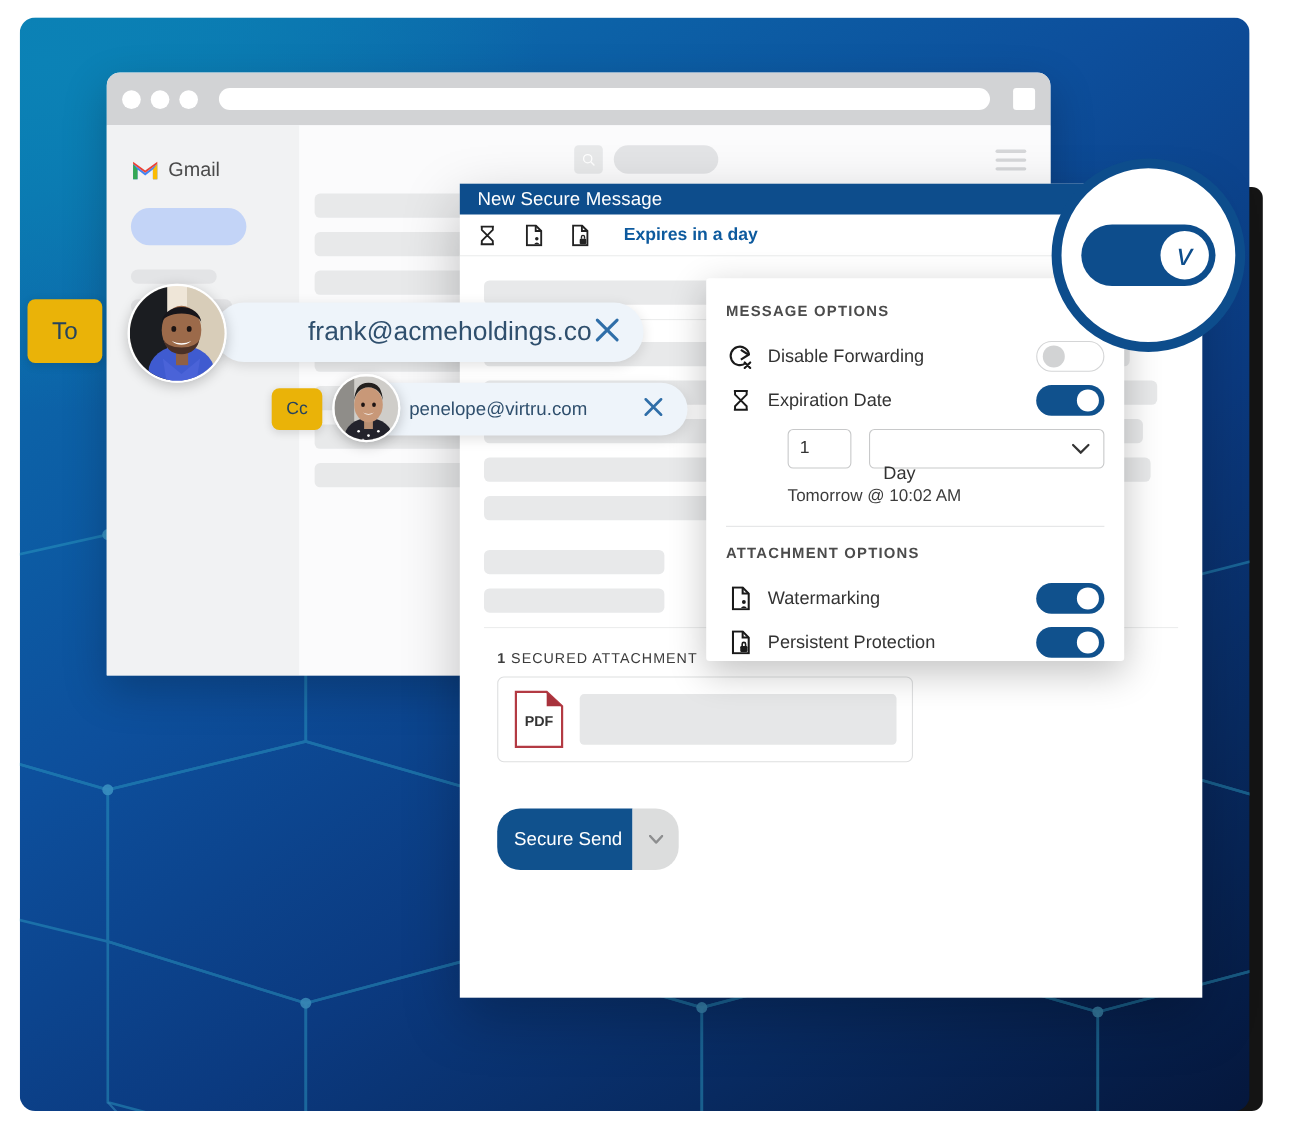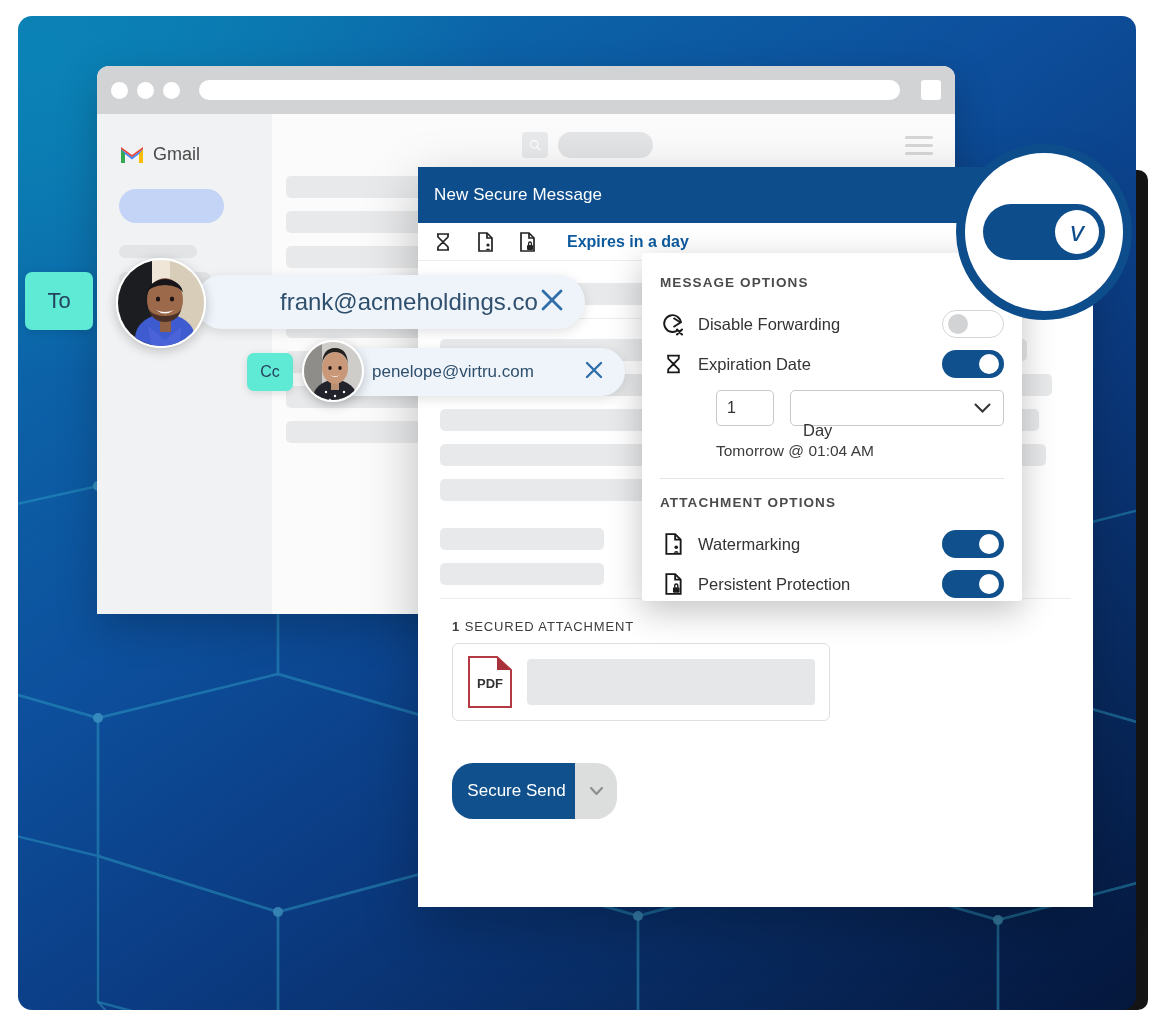--- a/index.html
+++ b/index.html
@@ -72,21 +72,21 @@
   .gm-row { height: 22px; border-radius: 5px; background: #e8e9ea; margin-bottom: 13px; }
 
   
   .compose {
     position: absolute;
     left: 418px; top: 167px; width: 675px; height: 740px;
     background: #ffffff;
     box-shadow: 0 18px 50px rgba(0,0,0,.25);
   }
   .compose-header {
-    height: 56px; background: #0d4d8c;
+    height: 28px; background: #0d4d8c;
     display: flex; align-items: center; padding: 0 16px;
   }
   .compose-title { color: #ffffff; font-size: 17px; letter-spacing: .1px; }
   .compose-strip {
     height: 38px; display: flex; align-items: center; gap: 25px; padding: 0 16px;
     border-bottom: 1px solid #eceded;
   }
   .expires-txt { color: #0d5a9e; font-weight: bold; font-size: 16px; margin-left: 6px; }
 
   .compose-body { position: relative; padding: 0 22px; }
@@ -150,21 +150,21 @@
   .sel-box {
     width: 226px; height: 36px; border: 1px solid #c8c9ca; border-radius: 5px;
     display: flex; align-items: center; padding: 0 12px; cursor: pointer;
   }
   .sel-val { flex: 1; font-size: 16.5px; color: #333333; margin-top: 44px; }
   .exp-when { font-size: 15.5px; color: #3c3c3c; margin: 16px 0 0 56px; }
   .opts-divider { height: 1px; background: #e4e5e6; margin: 18px 0 16px 0; }
 
   
   .chip-to-label, .chip-cc-label {
-    position: absolute; background: #5eead4; border-radius: 7px;
+    position: absolute; background: #eab308; border-radius: 7px;
     display: flex; align-items: center; justify-content: center;
     color: #25435e; box-shadow: 0 2px 8px rgba(0,0,0,.12);
   }
   .chip-to-label { left: 25px; top: 272px; width: 68px; height: 58px; font-size: 22px; }
   .chip-cc-label { left: 247px; top: 353px; width: 46px; height: 38px; font-size: 16px; }
 
   .chip {
     position: absolute; background: #eef4fa; border-radius: 28px;
     display: flex; align-items: center;
     box-shadow: 0 3px 12px rgba(0,0,0,.12);
@@ -400,21 +400,21 @@
     <div class="exp-inputs">
       <input class="num-input" type="text" value="1" style="">
       <div class="sel-box">
         <span class="sel-val">Day</span>
         <svg width="17" height="10" viewBox="0 0 17 10">
           <path d="M1.5 1.5 L8.5 8.5 L15.5 1.5" fill="none" stroke="#333" stroke-width="2" stroke-linecap="round"></path>
         </svg>
       </div>
     </div>
 
-    <div class="exp-when">Tomorrow @ 01:04 AM</div>
+    <div class="exp-when">Tomorrow @ 10:02 AM</div>
 
     <div class="opts-divider"></div>
 
     <div class="opts-head">ATTACHMENT OPTIONS</div>
 
     <div class="opt-row">
       <span class="opt-ico">
         <svg width="19" height="22" viewBox="0 0 17 20">
           <path d="M2 1 H10 L15 6 V19 H2 Z" fill="none" stroke="#1a1a1a" stroke-width="1.7"></path>
           <path d="M10 1 V6 H15" fill="none" stroke="#1a1a1a" stroke-width="1.7"></path>

